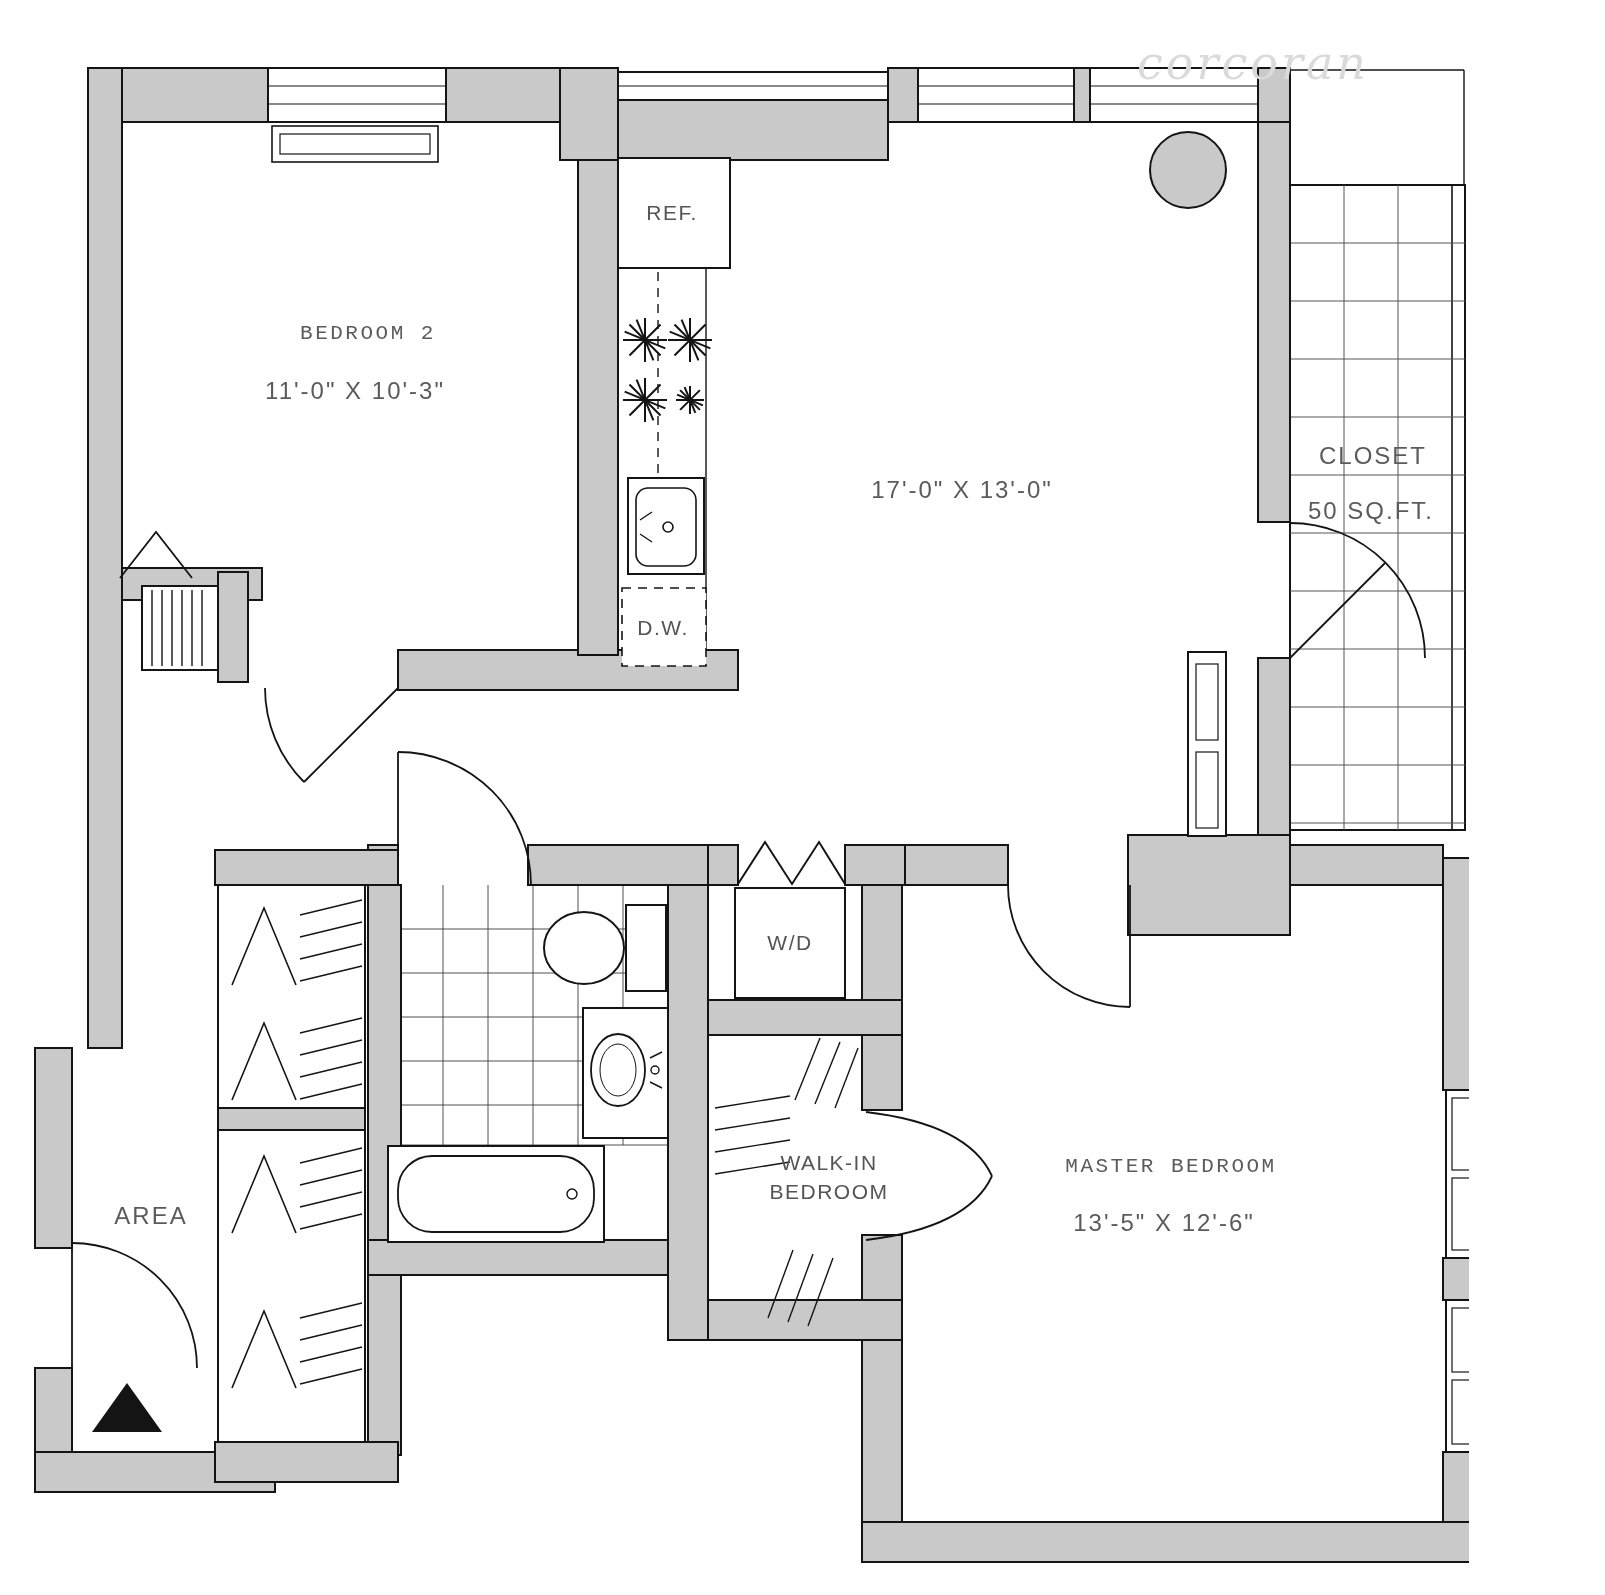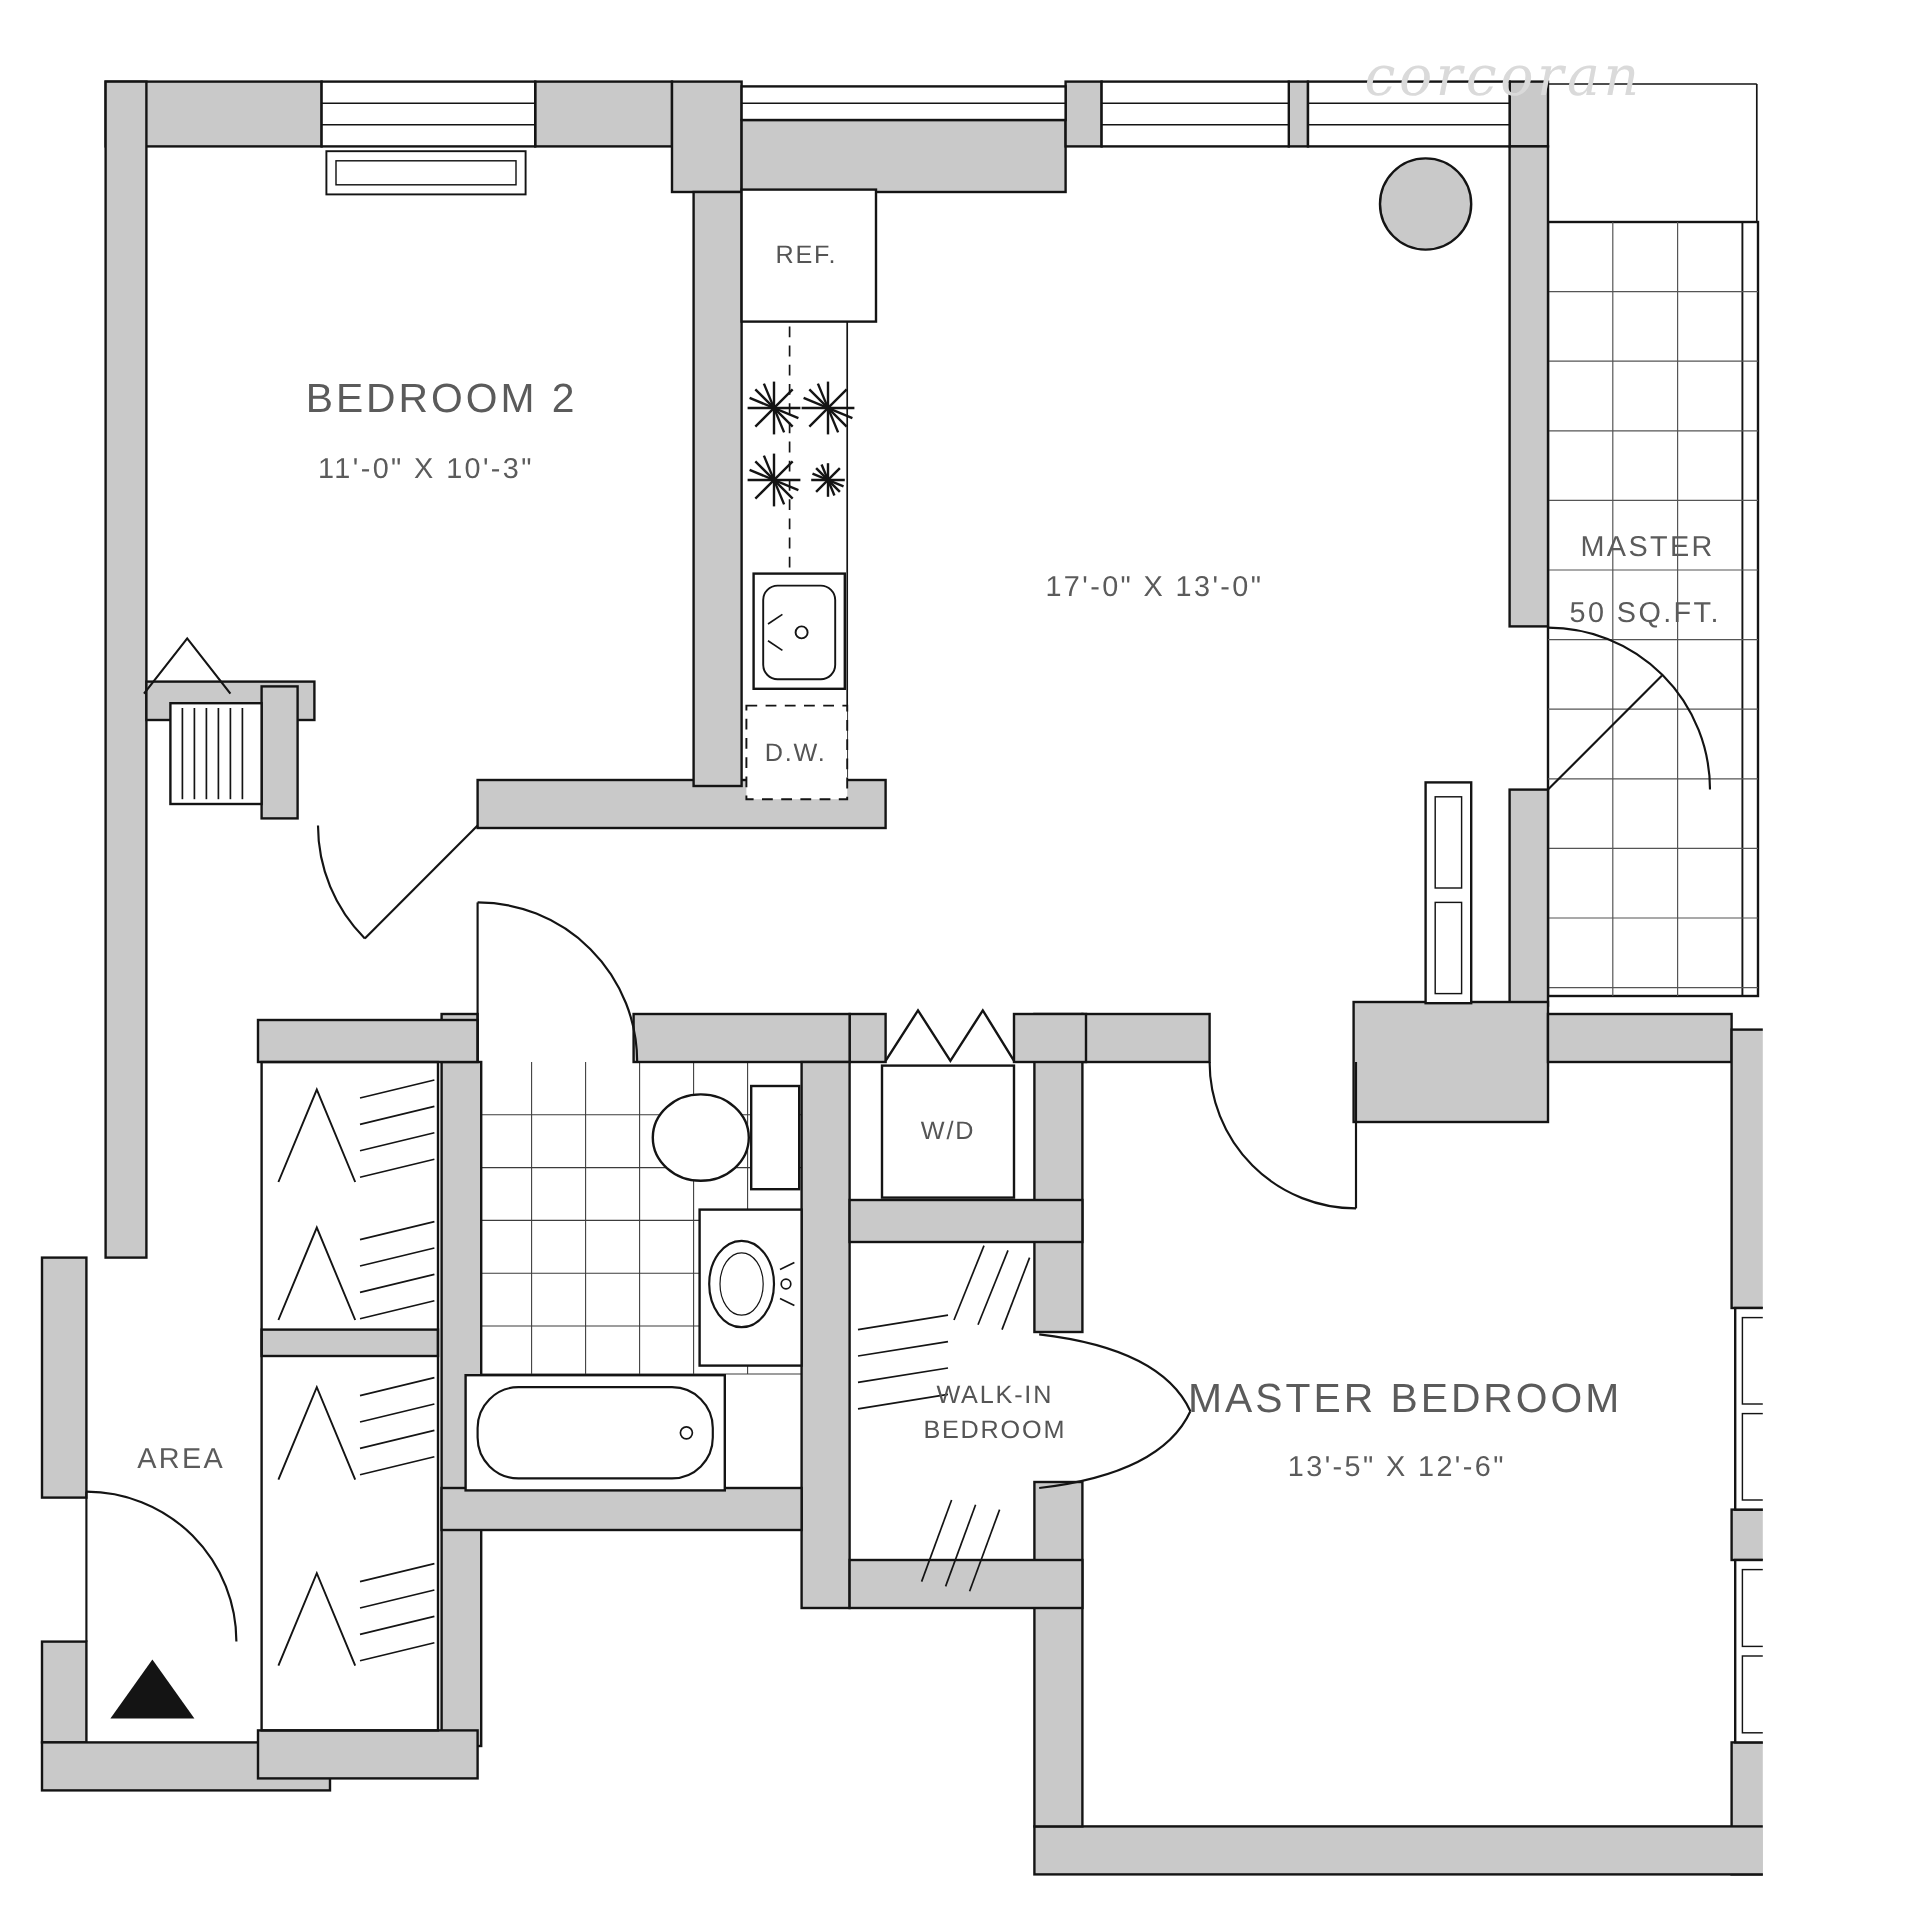--- a/index.html
+++ b/index.html
@@ -12,21 +12,21 @@
   }
   #plan-svg{position:absolute;left:0;top:0;}
   .label{
     position:absolute;
     transform:translate(-50%,-50%);
     color:#5b5b5b;
     letter-spacing:2.5px;
     white-space:nowrap;
     font-weight:400;
   }
-  .room-name{font-size:34px;}
+  .room-name{font-size:21px;font-family:Liberation Mono, monospace;}
   .room-dims{font-size:24px;letter-spacing:2px;}
   .fixture-label{font-size:21px;letter-spacing:1.5px;color:#555;}
   .watermark{
     position:absolute;
     transform:translate(-50%,-50%);
     font-family:"DejaVu Serif", serif;
     font-style:italic;
     font-size:46px;
     letter-spacing:3px;
     color:#dadada;
@@ -296,21 +296,21 @@
   <div class="watermark" style="left:1253px;top:63px">corcoran</div>
 
   <div class="label room-name" style="left:368px;top:333px">BEDROOM 2</div>
   <div class="label room-dims" style="left:355px;top:391px">11'-0" X 10'-3"</div>
 
   <div class="label fixture-label" style="left:672px;top:213px">REF.</div>
   <div class="label fixture-label" style="left:663px;top:628px">D.W.</div>
 
   <div class="label room-dims" style="left:962px;top:490px">17'-0" X 13'-0"</div>
 
-  <div class="label room-dims" style="left:1373px;top:456px">MASTER</div>
+  <div class="label room-dims" style="left:1373px;top:456px">CLOSET</div>
   <div class="label room-dims" style="left:1371px;top:511px">50 SQ.FT.</div>
 
   <div class="label fixture-label" style="left:790px;top:943px">W/D</div>
 
   <div class="label fixture-label" style="left:829px;top:1163px">WALK-IN</div>
   <div class="label fixture-label" style="left:829px;top:1192px">BEDROOM</div>
 
   <div class="label room-name" style="left:1171px;top:1166px">MASTER BEDROOM</div>
   <div class="label room-dims" style="left:1164px;top:1223px">13'-5" X 12'-6"</div>
 

